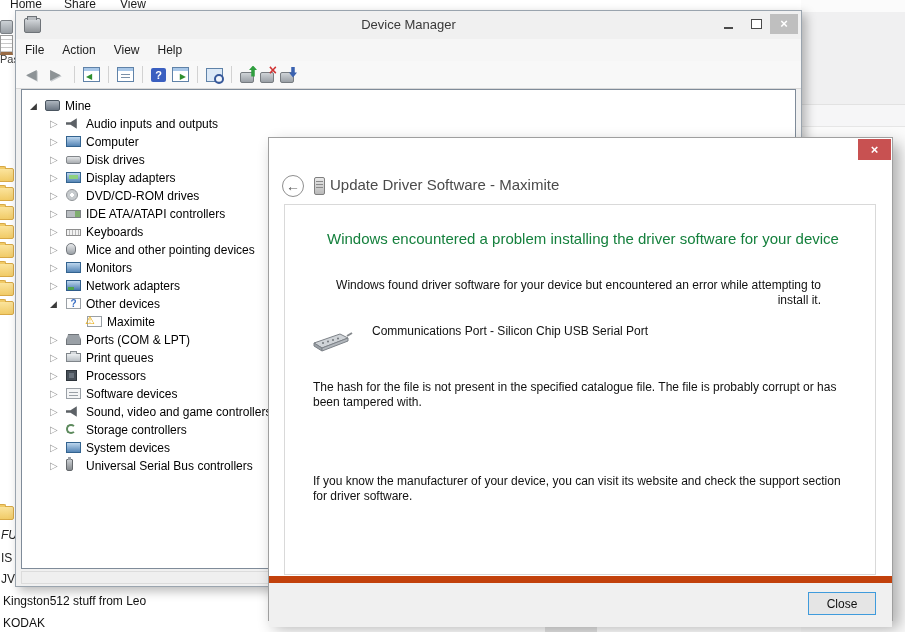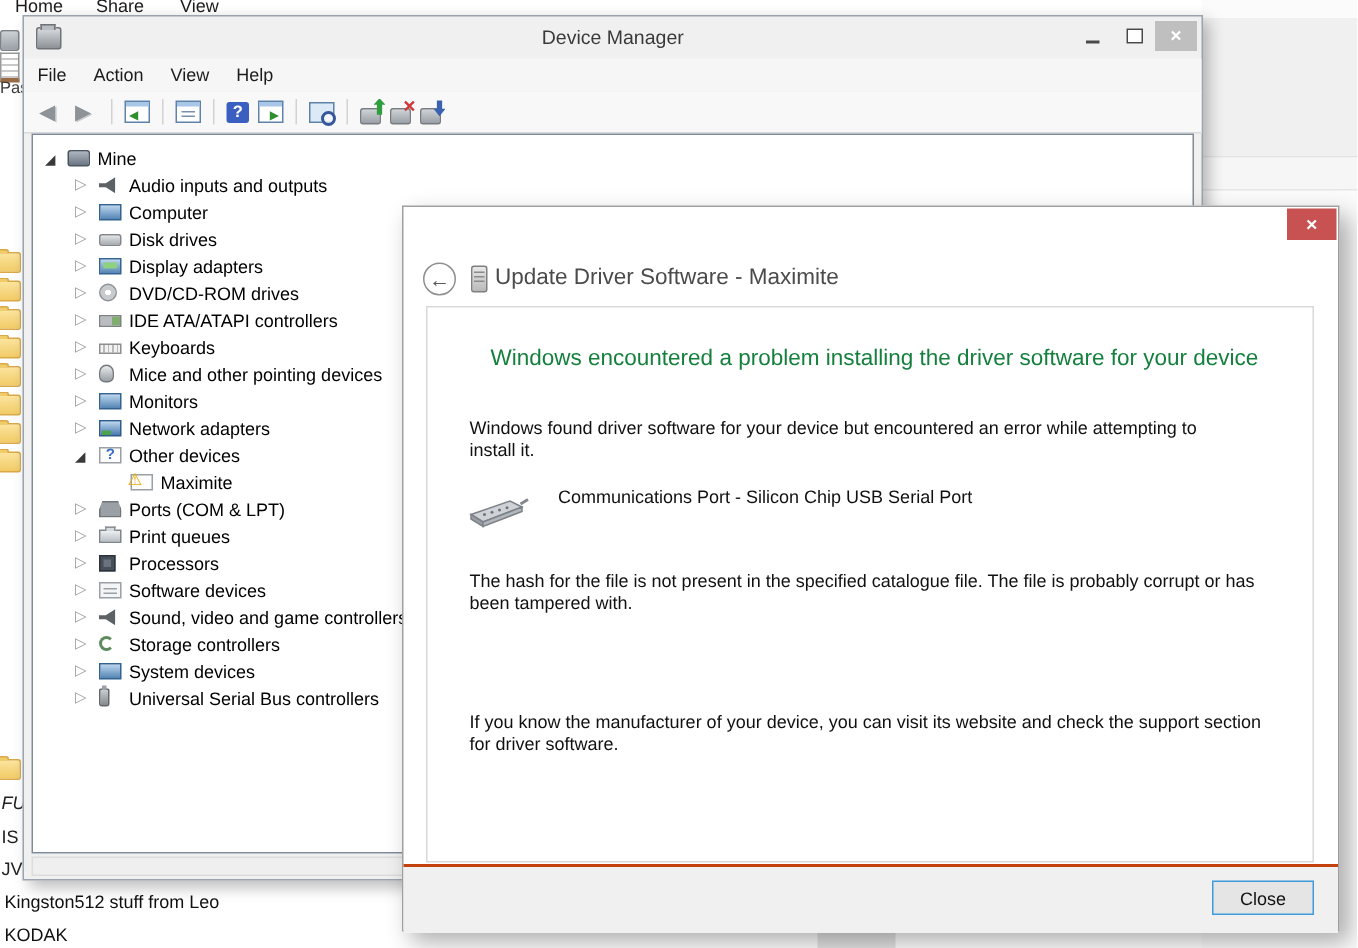--- a/index.html
+++ b/index.html
@@ -94,26 +94,26 @@
 
   
   #dlg{position:absolute;left:268px;top:137px;width:625px;height:484px;background:#ffffff;border:1px solid #9f9f9f;box-shadow:6px 7px 15px rgba(0,0,0,.32);z-index:30;box-sizing:border-box;}
   .dlg-close{position:absolute;top:1px;right:1px;width:33px;height:21px;background:#c85151;color:#fff;text-align:center;line-height:21px;font-size:13px;font-weight:bold;}
   .dlg-back{position:absolute;left:13px;top:37px;width:22px;height:22px;border:1px solid #8f8f8f;border-radius:50%;color:#5a5a5a;text-align:center;line-height:20px;font-size:14px;box-sizing:border-box;}
   .dlg-icon{position:absolute;left:45px;top:39px;width:9px;height:16px;background:linear-gradient(#e8e8e8,#b9b9b9);border:1px solid #7f7f7f;border-radius:2px;}
   .dlg-icon::after{content:"";position:absolute;left:1px;right:1px;top:3px;height:1px;background:#8a8a8a;box-shadow:0 3px 0 #8a8a8a,0 6px 0 #8a8a8a;}
   .dlg-title{position:absolute;left:61px;top:38px;font-size:15px;color:#4b4b4b;white-space:nowrap;}
   .dlg-panel{position:absolute;left:15px;top:66px;width:592px;height:371px;border:1px solid #d9d9d9;background:#fff;box-sizing:border-box;}
   .dlg-heading{position:absolute;left:42px;top:25px;font-size:15px;color:#15803d;white-space:nowrap;}
-  .dlg-body1{position:absolute;left:28px;top:73px;width:508px;font-size:12px;line-height:15px;color:#111;}
+  .dlg-body1{position:absolute;left:28px;top:73px;width:508px;font-size:12px;line-height:15px;color:#111;text-align:right;}
   .dev-ico{position:absolute;left:26px;top:124px;width:44px;height:26px;}
   .dev-name{position:absolute;left:87px;top:119px;font-size:12px;color:#111;white-space:nowrap;}
   .dlg-error{position:absolute;left:28px;top:175px;width:548px;font-size:12px;line-height:15px;color:#111;}
   .dlg-support{position:absolute;left:28px;top:269px;width:532px;font-size:12px;line-height:15px;color:#111;}
-  .dlg-footer{position:absolute;left:0;right:0;top:438px;height:44px;background:#f0f0f0;border-top:2px solid #c2410c;}
+  .dlg-footer{position:absolute;left:0;right:0;top:438px;height:44px;background:#f0f0f0;border-top:7px solid #c2410c;}
   .dlg-closebtn{position:absolute;right:16px;top:9px;width:68px;height:23px;background:#e5e5e5;border:1px solid #3f9bdc;font-size:12px;color:#111;font-family:inherit;padding:0;}
 </style>
 </head>
 <body>
 
 <div id="stage">
 
   <div id="bg-right">
     <div class="band1"></div>
     <div class="band2"></div>

